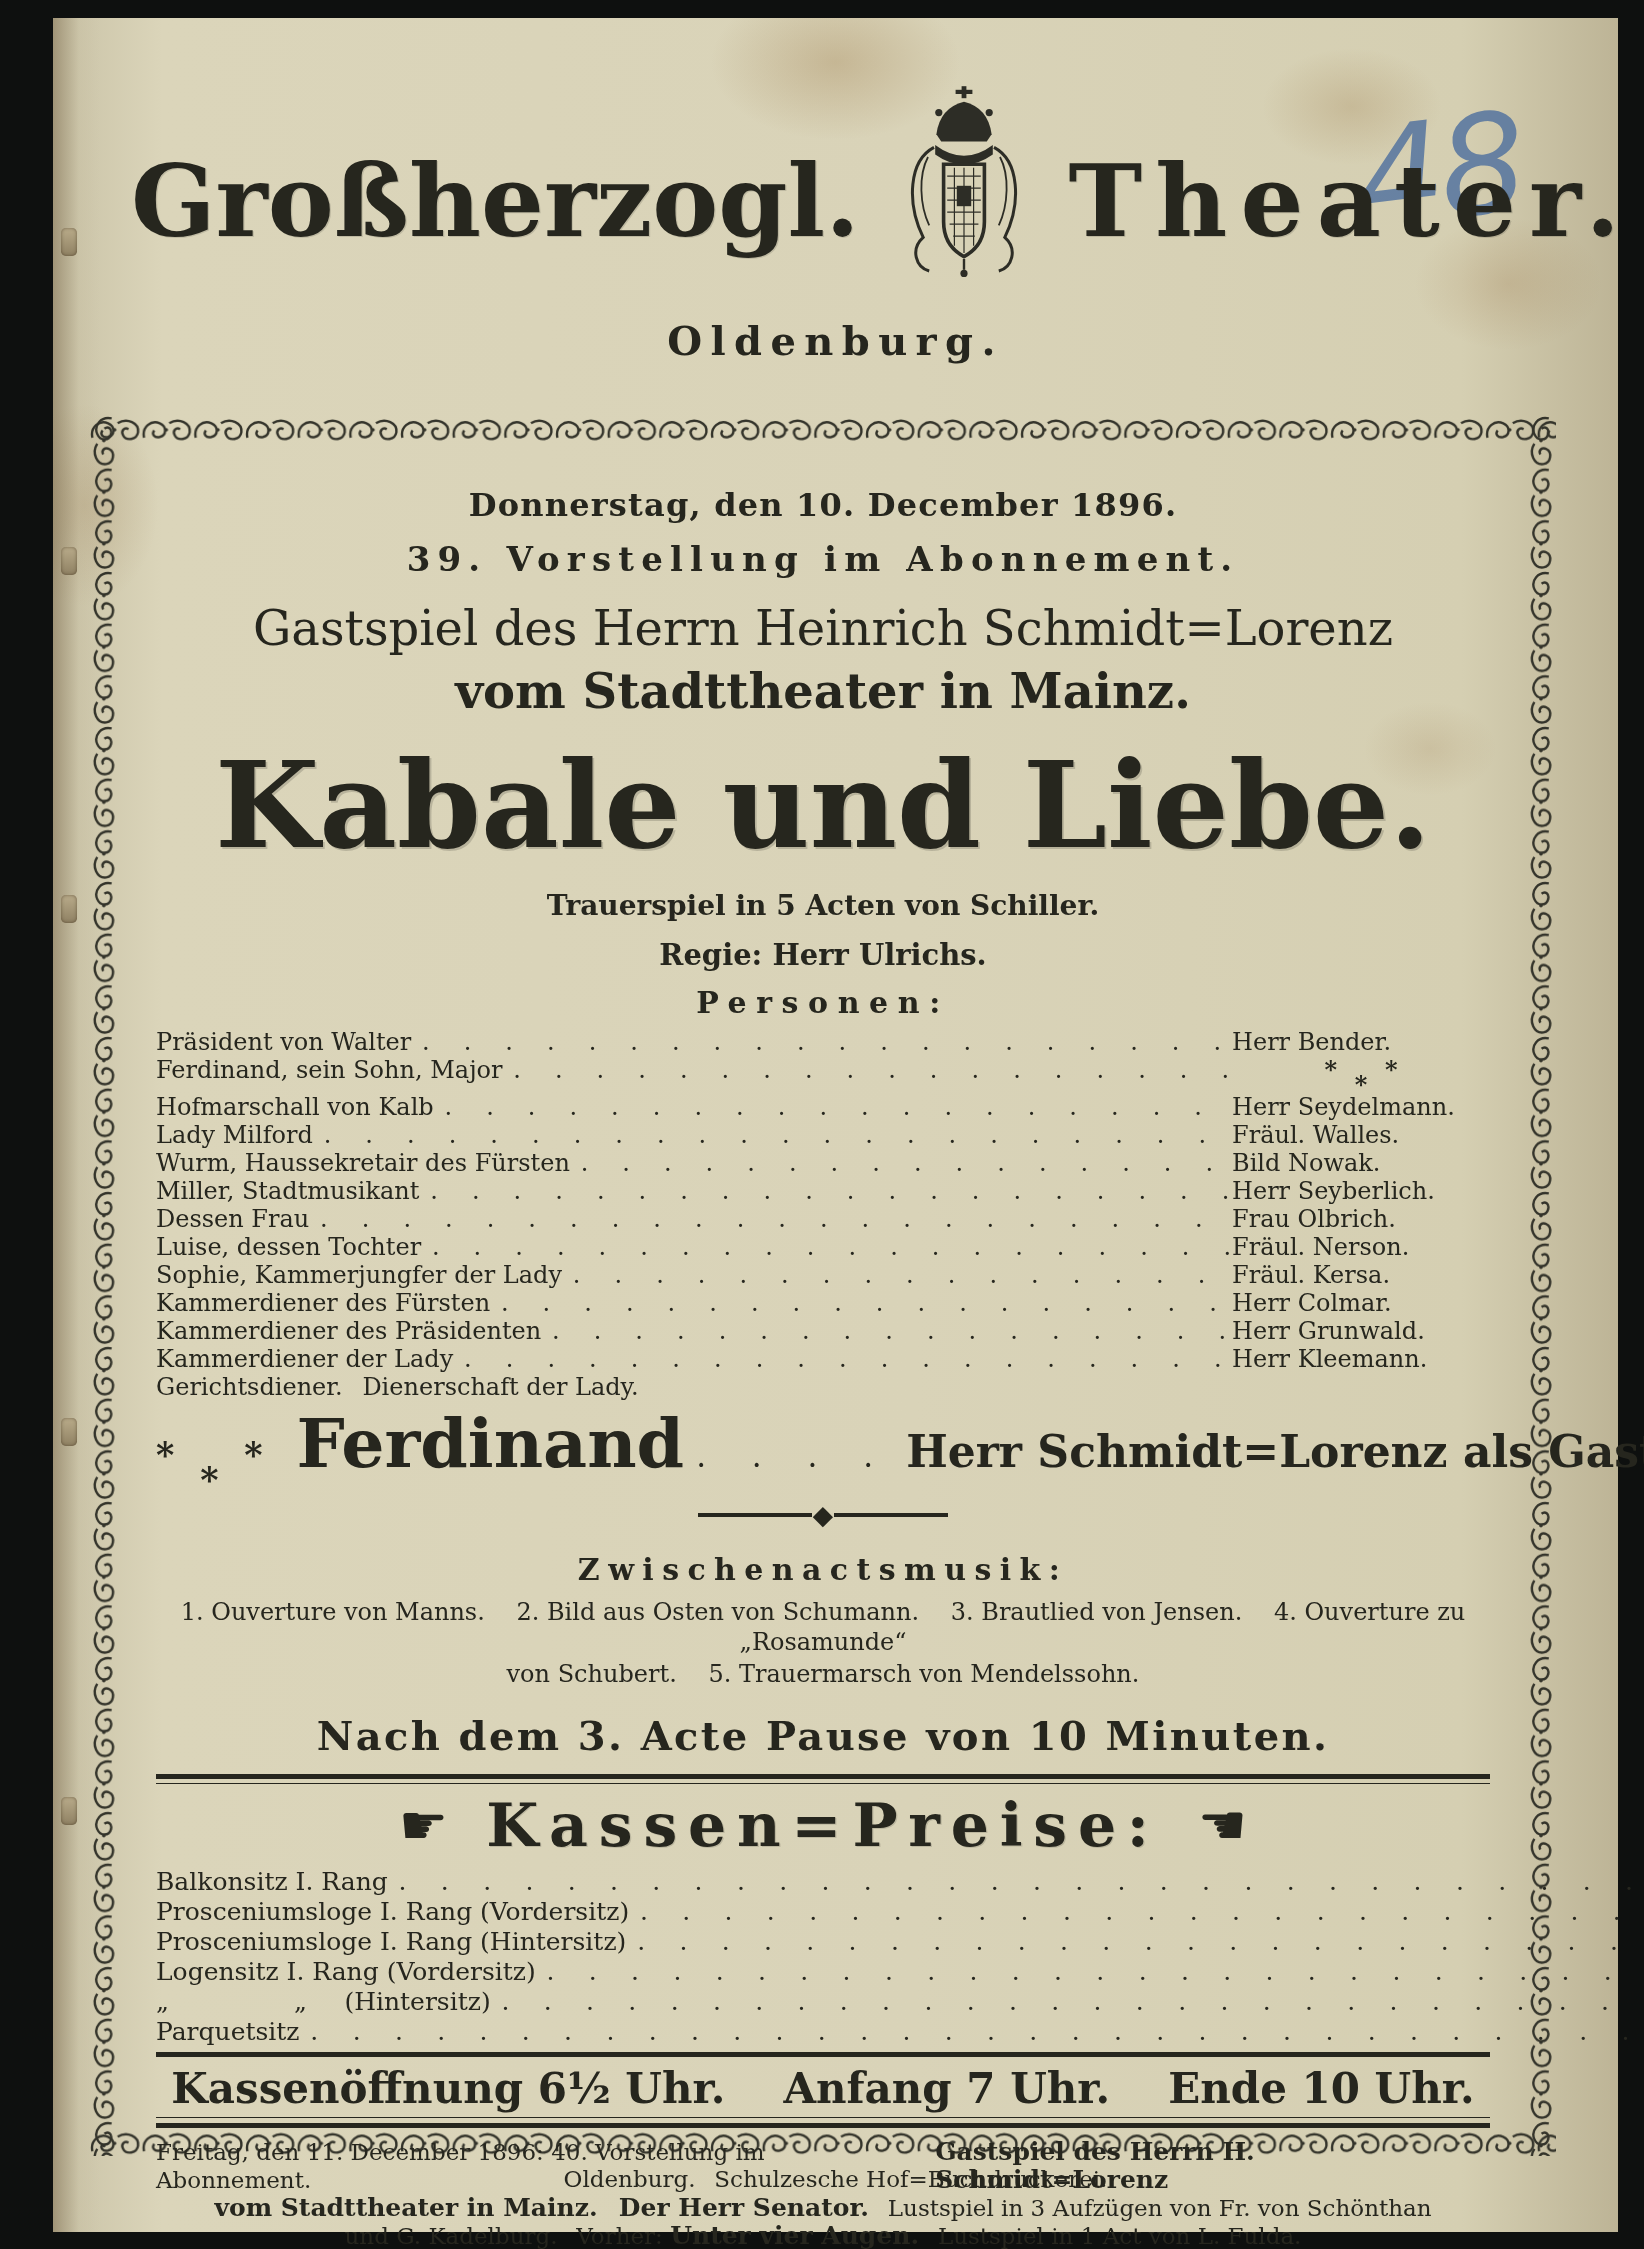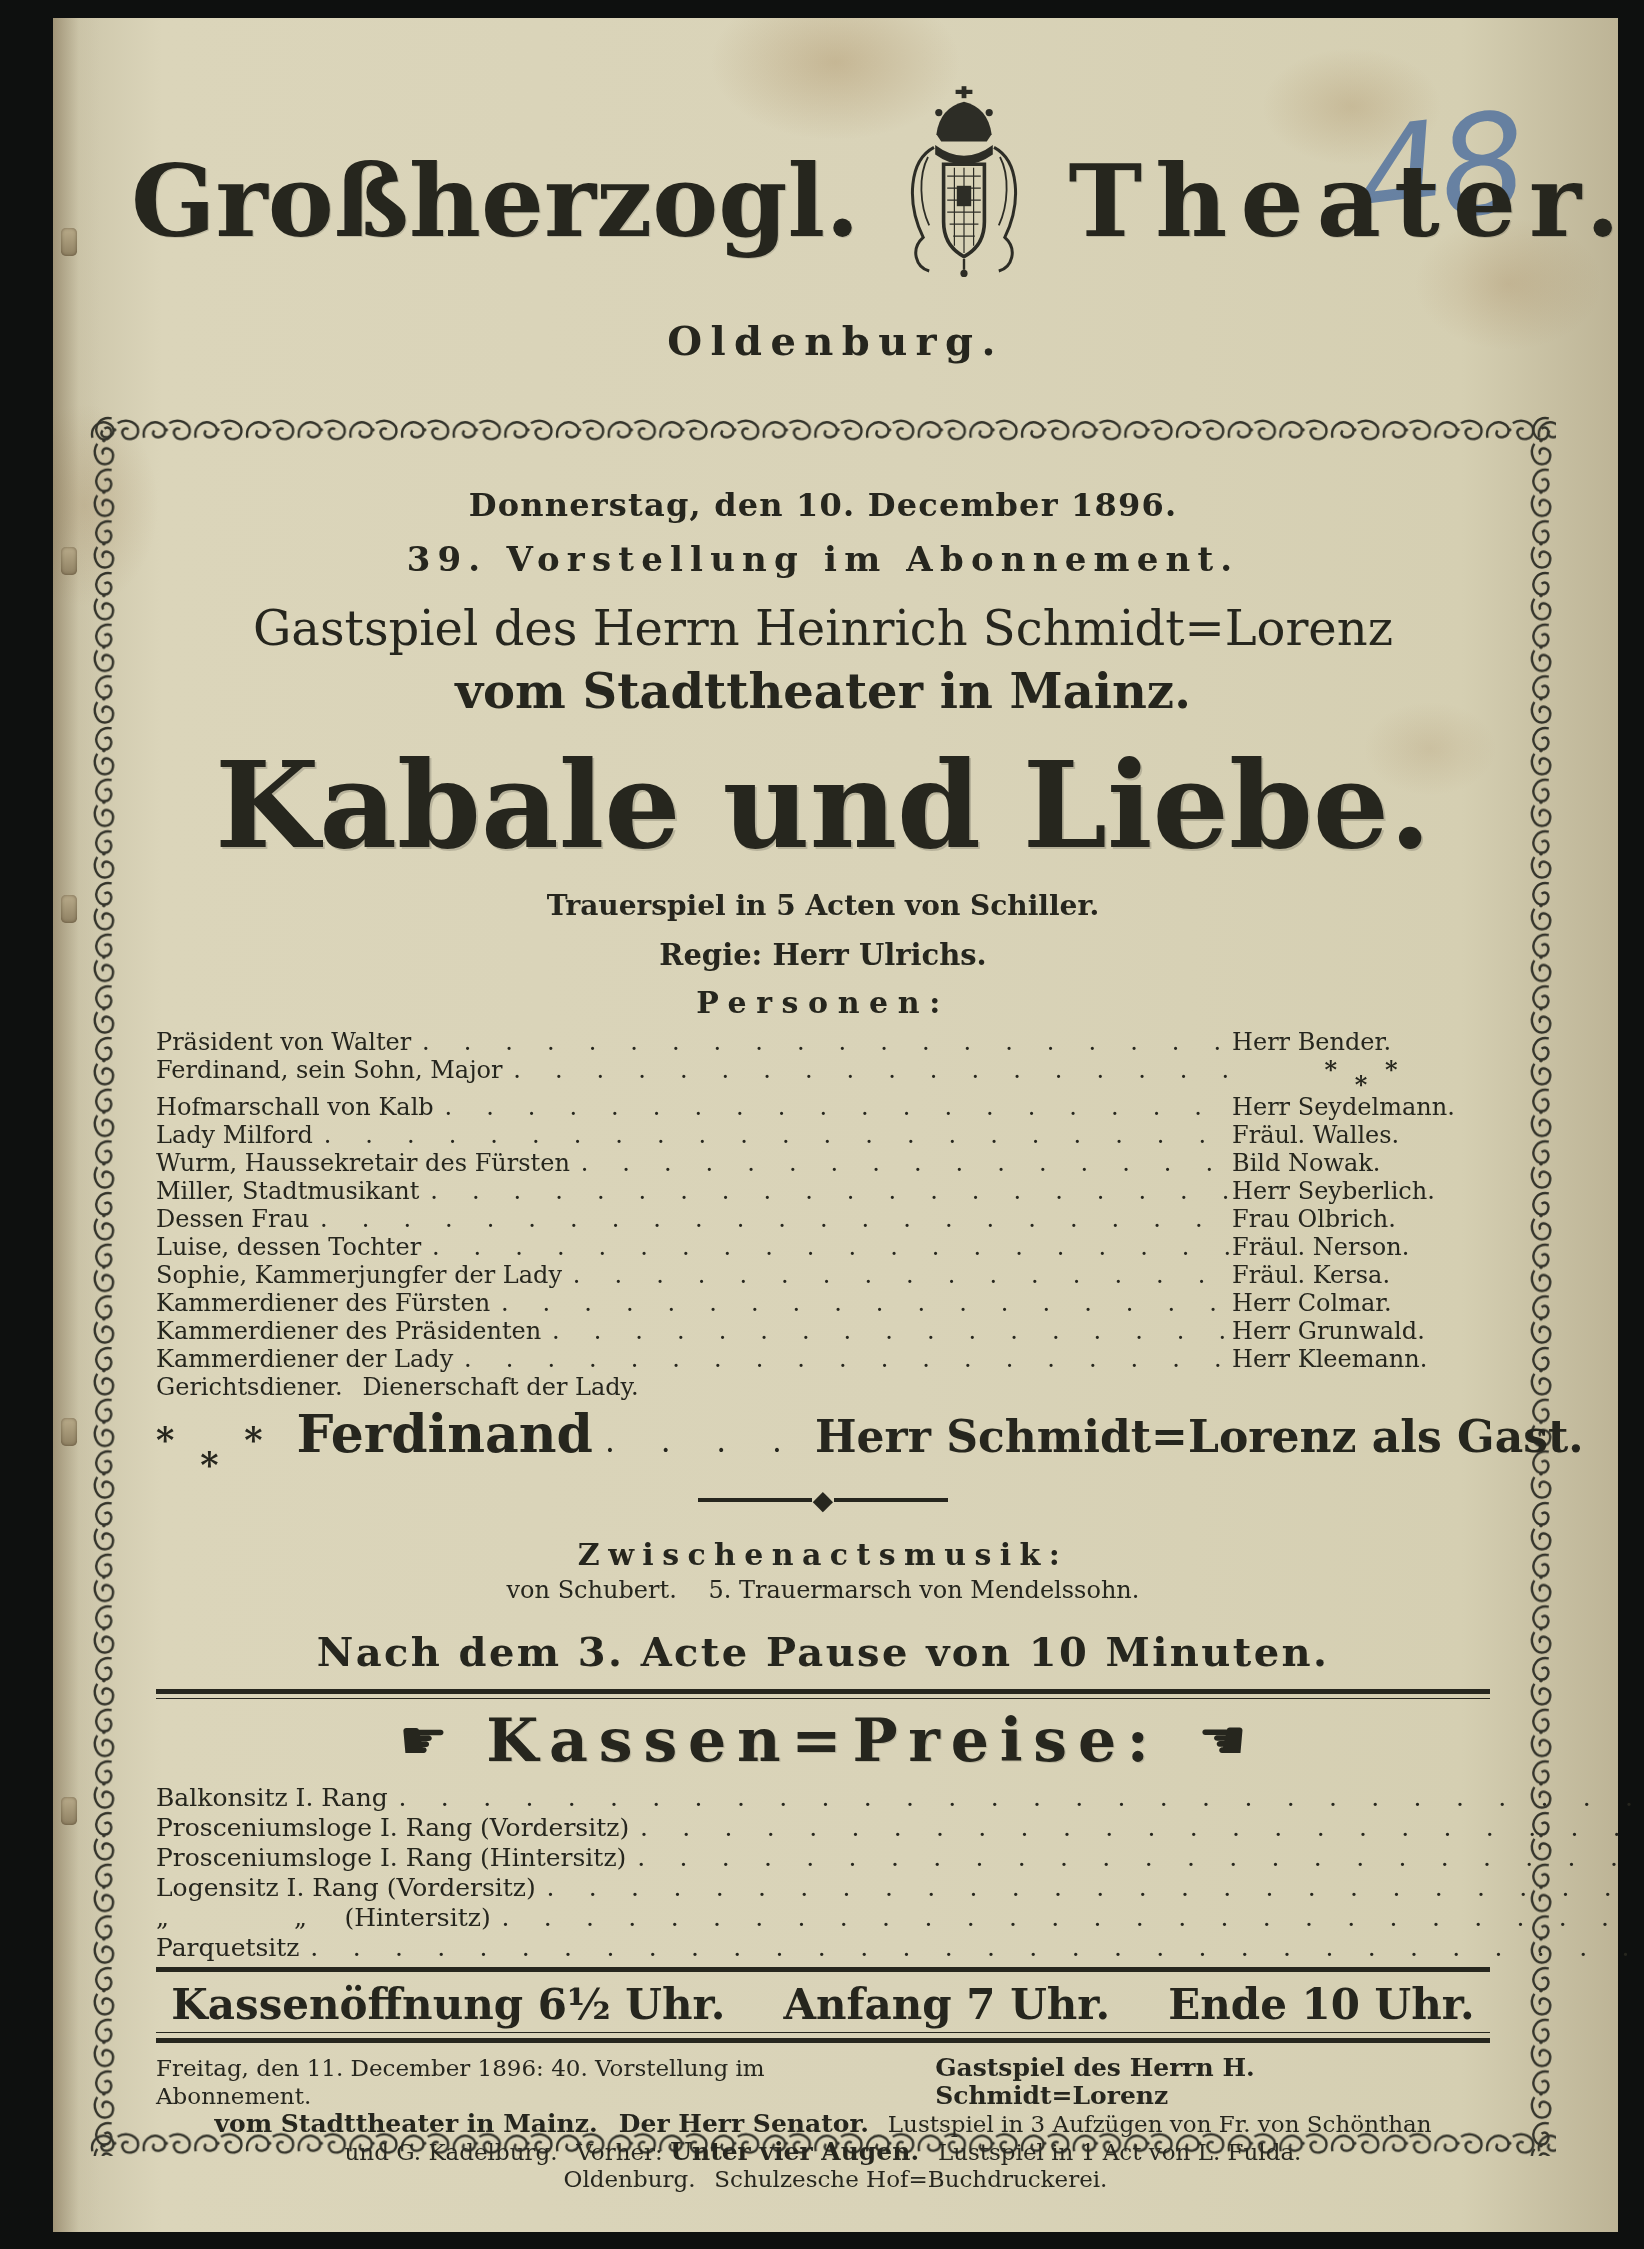--- a/index.html
+++ b/index.html
@@ -55,21 +55,21 @@
   .cast{margin-top:8.4px;}
   .cast-row{display:flex;align-items:baseline;font-size:24px;line-height:28px;}
   .cast-role{white-space:nowrap;}
   .cast-actor{width:258px;white-space:nowrap;}
   .leaders{flex:1;overflow:hidden;white-space:nowrap;letter-spacing:13.2px;padding:0 10.8px;}
   .ast-cluster{display:inline-flex;flex-direction:column;align-items:center;line-height:.62;
     font-weight:700;}
   .ast-cluster .a-top{white-space:pre;}
   .guest-line{display:flex;align-items:baseline;margin-top:2.4px;width:80%;}
   .guest-line .ast-cluster{font-size:35px;margin-right:34px;line-height:.7;}
-  .guest-role{font-size:52px;font-weight:700;white-space:nowrap;}
+  .guest-role{font-size:68px;font-weight:700;white-space:nowrap;}
   .guest-leaders{flex:0 0 198px;overflow:hidden;white-space:nowrap;font-size:31px;
     letter-spacing:18px;padding:0 12px;}
   .guest-actor{font-size:44px;font-weight:700;white-space:nowrap;}
   .divider{display:flex;align-items:center;justify-content:center;margin-top:9.6px;gap:0;}
   .divider .bar{width:114px;height:3.6px;background:#26261e;}
   .divider .diamond{font-size:26.4px;line-height:1;margin:0 1.2px;}
   .zwischen{font-size:30px;font-weight:700;margin-top:24px;letter-spacing:8.4px;}
   .music{font-size:24px;margin-top:9.6px;line-height:1.25;}
   .music2{margin-top:2.4px;}
   .pause{font-size:40px;font-weight:700;margin-top:23px;letter-spacing:2.4px;}
@@ -252,20 +252,21 @@
         <span class="guest-actor" data-interactable="false">Herr Schmidt=Lorenz als Gast.</span>
       </div>
 
       <div class="divider" data-interactable="false">
         <span class="bar" data-interactable="false"></span>
         <span class="diamond" data-interactable="false">◆</span>
         <span class="bar" data-interactable="false"></span>
       </div>
 
       <div class="zwischen c" data-interactable="false">Zwischenactsmusik:</div>
+      <div class="music c" data-interactable="false">1. Ouverture von Manns.  2. Bild aus Osten von Schumann.  3. Brautlied von Jensen.  4. Ouverture zu „Rosamunde“</div>
       <div class="music music2 c" data-interactable="false">von Schubert.  5. Trauermarsch von Mendelssohn.</div>
 
       <div class="pause c" data-interactable="false">Nach dem 3. Acte Pause von 10 Minuten.</div>
 
       <div class="double-rule" data-interactable="false"></div>
 
       <div class="kassen-head" data-interactable="false">
         <span class="manicule" data-interactable="false">☛</span>
         <span class="kassen-text" data-interactable="false">Kassen=Preise:</span>
         <span class="manicule" data-interactable="false">☚</span>

